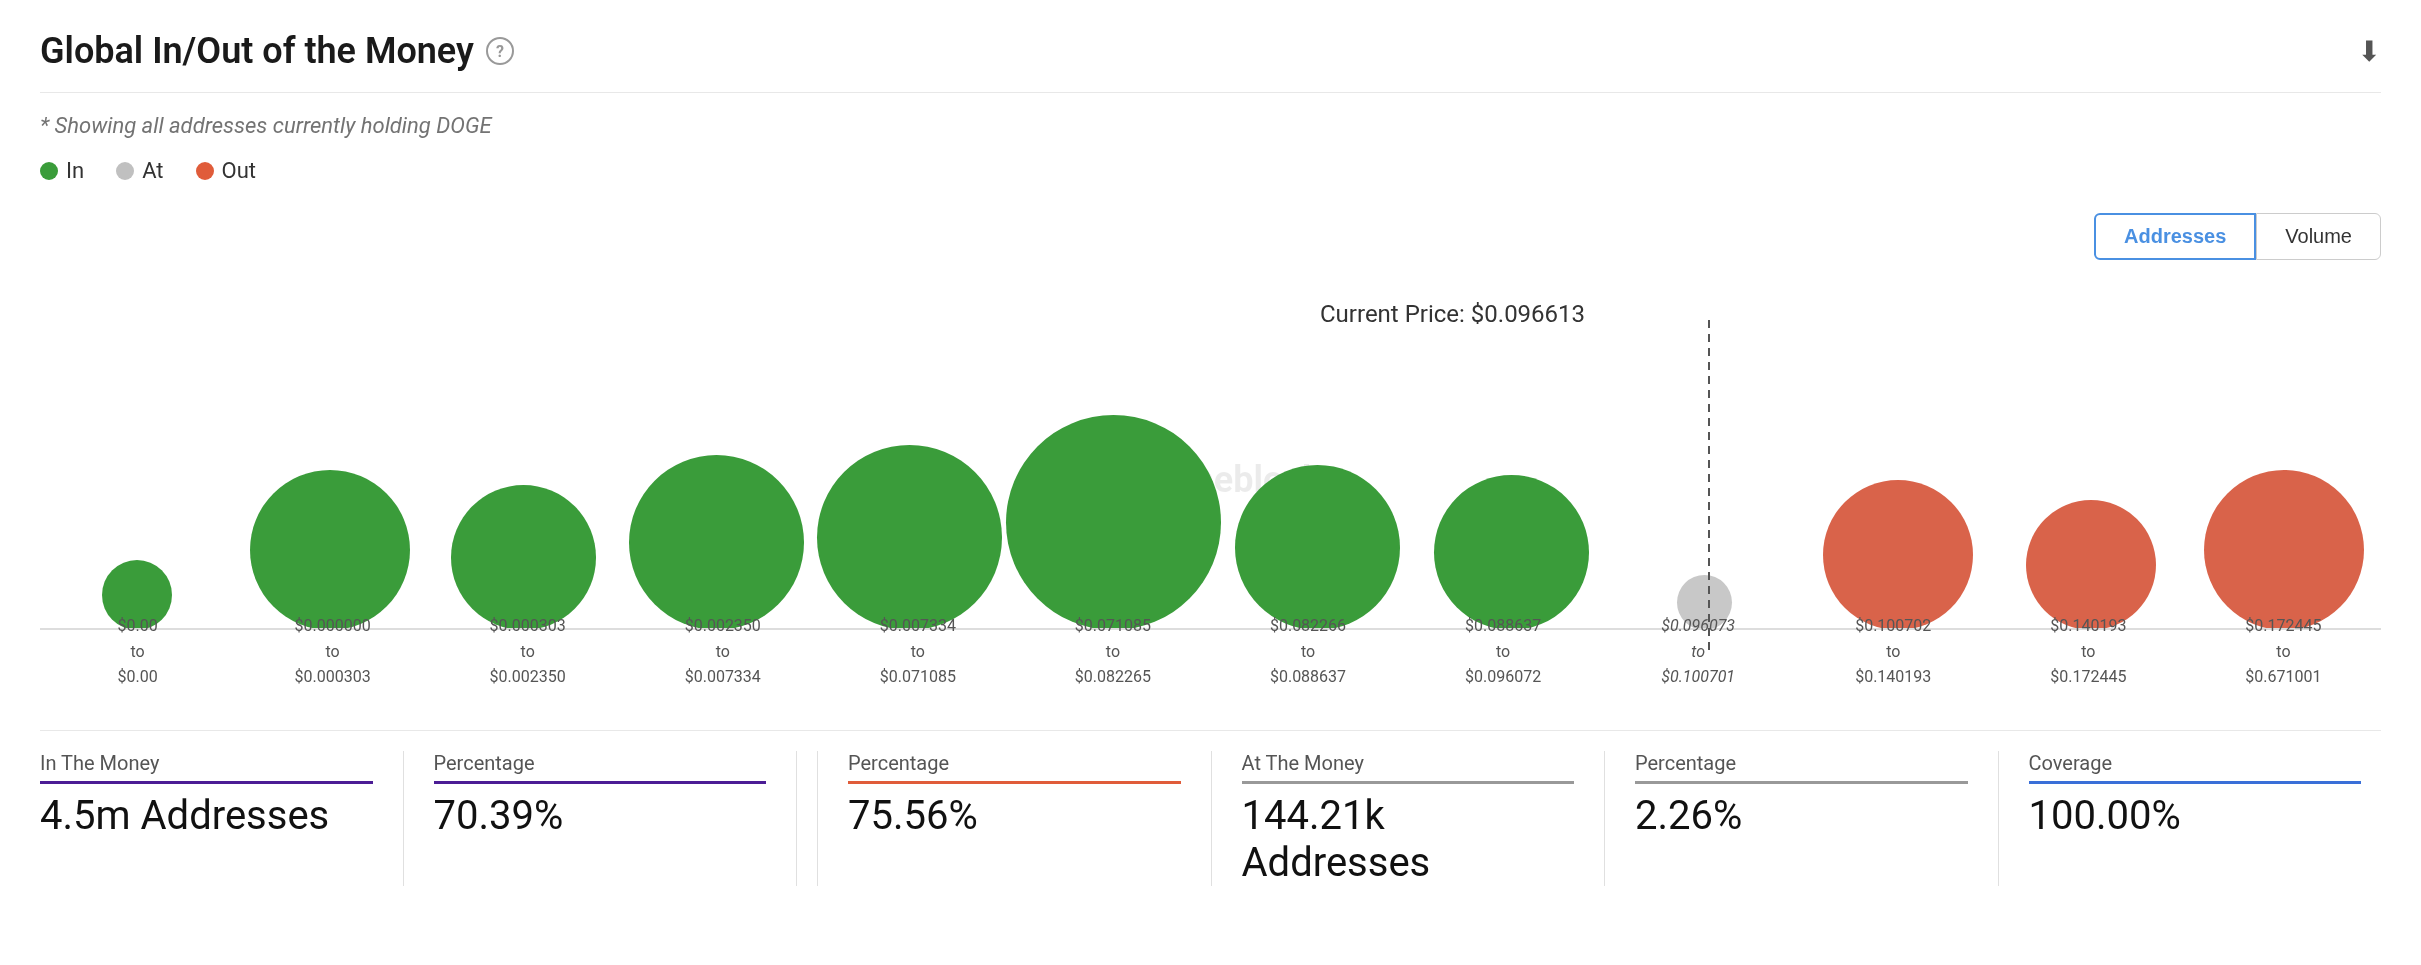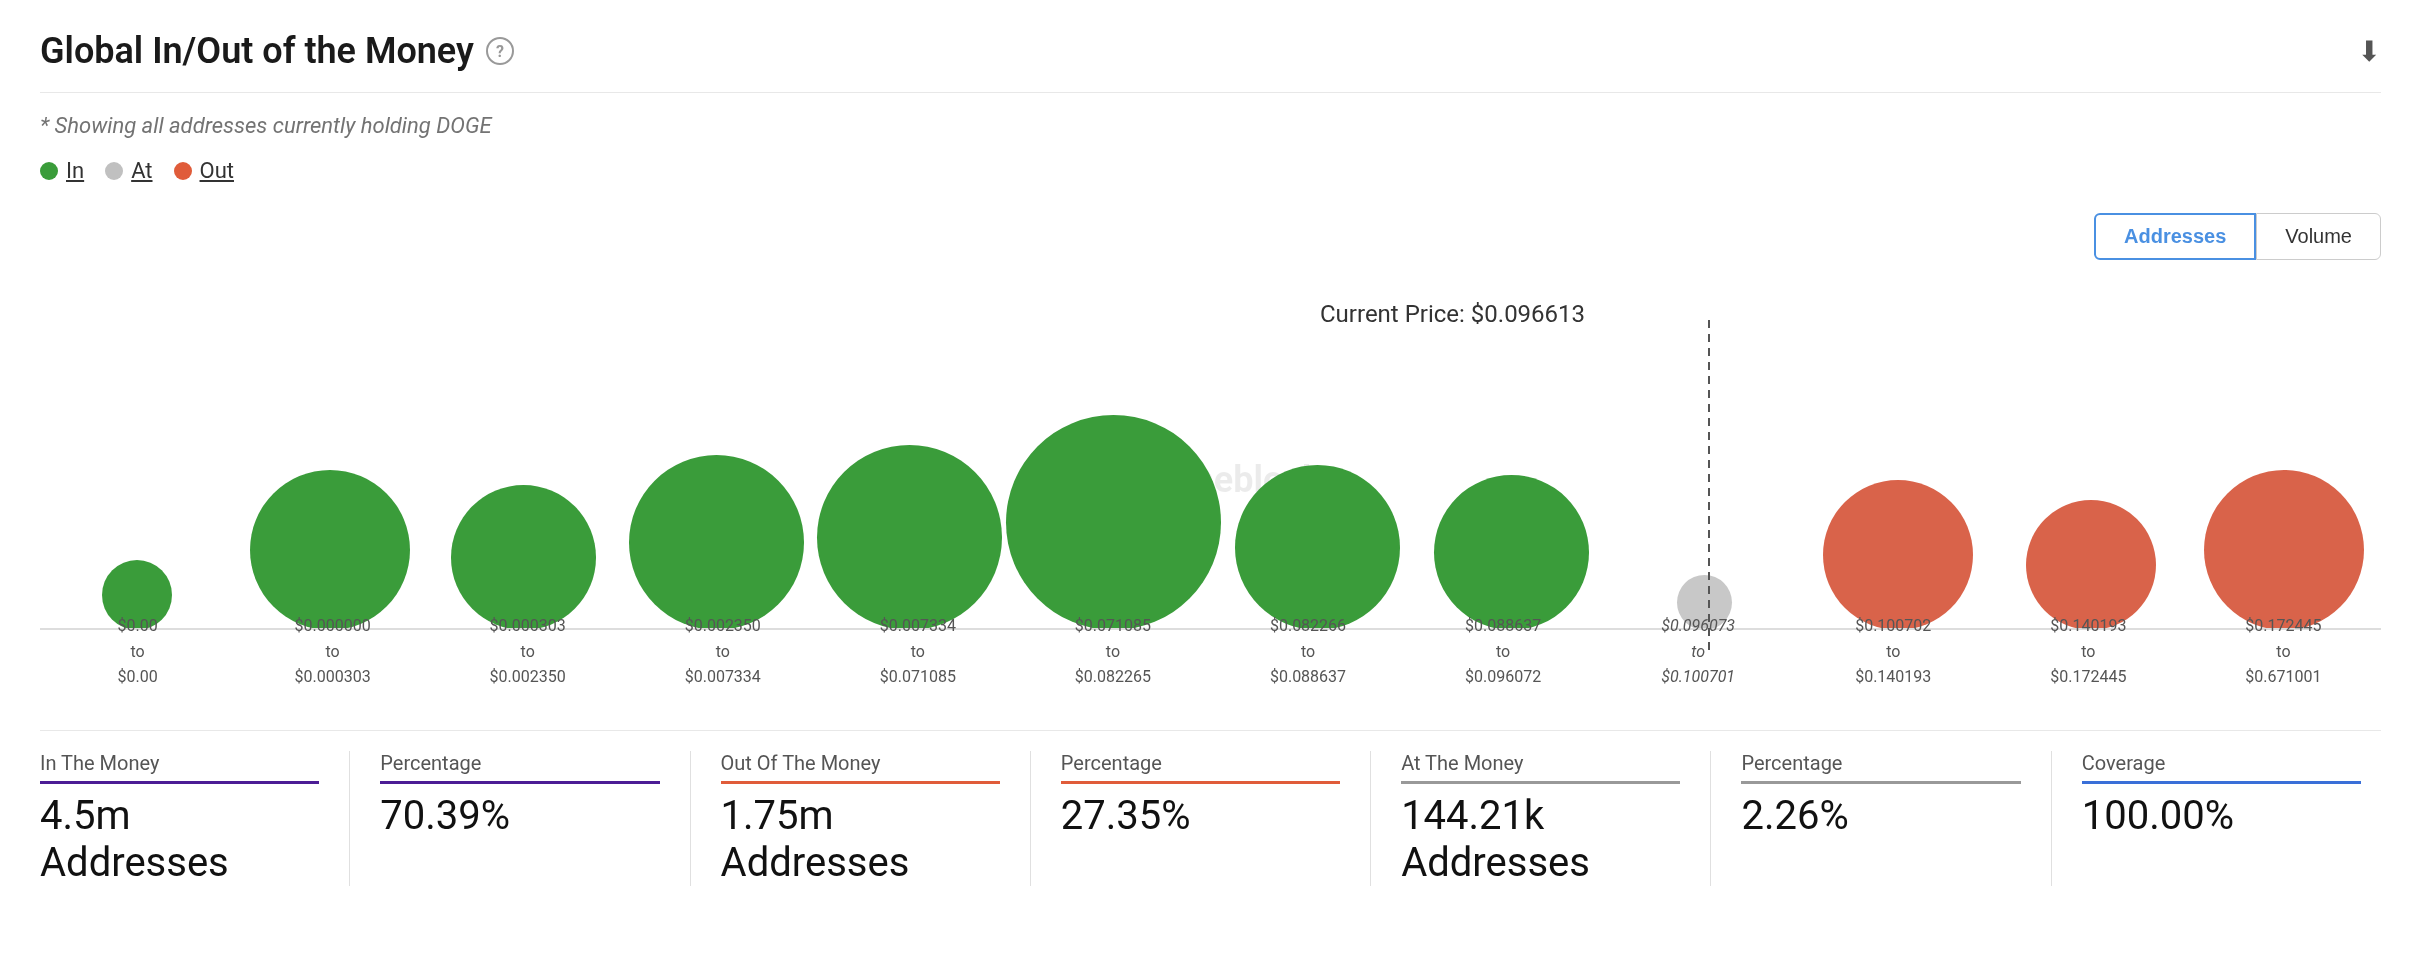--- a/index.html
+++ b/index.html
@@ -53,23 +53,22 @@
     }
     .subtitle {
       font-size: 22px;
       color: #737373;
       font-style: italic;
       margin-bottom: 20px;
     }
     .legend {
       display: flex;
       align-items: flex-start;
-      gap: 21px;
+      gap: 32px;
       margin-bottom: 30px;
-      text-decoration: underline;
     }
     .legend-item {
       display: flex;
       align-items: center;
       gap: 8px;
       font-size: 22px;
       color: #333;
     }
     .legend-dot {
       width: 18px;
@@ -342,28 +341,24 @@
       <div class="stat-group">
         <div class="stat-label green-underline">In The Money</div>
         <div class="stat-value">4.5m Addresses</div>
       </div>
       <div class="divider-v"></div>
       <div class="stat-group">
         <div class="stat-label green-underline">Percentage</div>
         <div class="stat-value">70.39%</div>
       </div>
       <div class="divider-v"></div>
-      <div class="stat-group">
-        <div class="stat-label red-underline">Out Of The Money</div>
-        <div class="stat-value">1.75m Addresses</div>
-      </div>
       <div class="divider-v"></div>
       <div class="stat-group">
         <div class="stat-label red-underline">Percentage</div>
-        <div class="stat-value">27.35%</div>
+        <div class="stat-value">75.56%</div>
       </div>
       <div class="divider-v"></div>
       <div class="stat-group">
         <div class="stat-label gray-underline">At The Money</div>
         <div class="stat-value">144.21k Addresses</div>
       </div>
       <div class="divider-v"></div>
       <div class="stat-group">
         <div class="stat-label gray-underline">Percentage</div>
         <div class="stat-value">2.26%</div>

